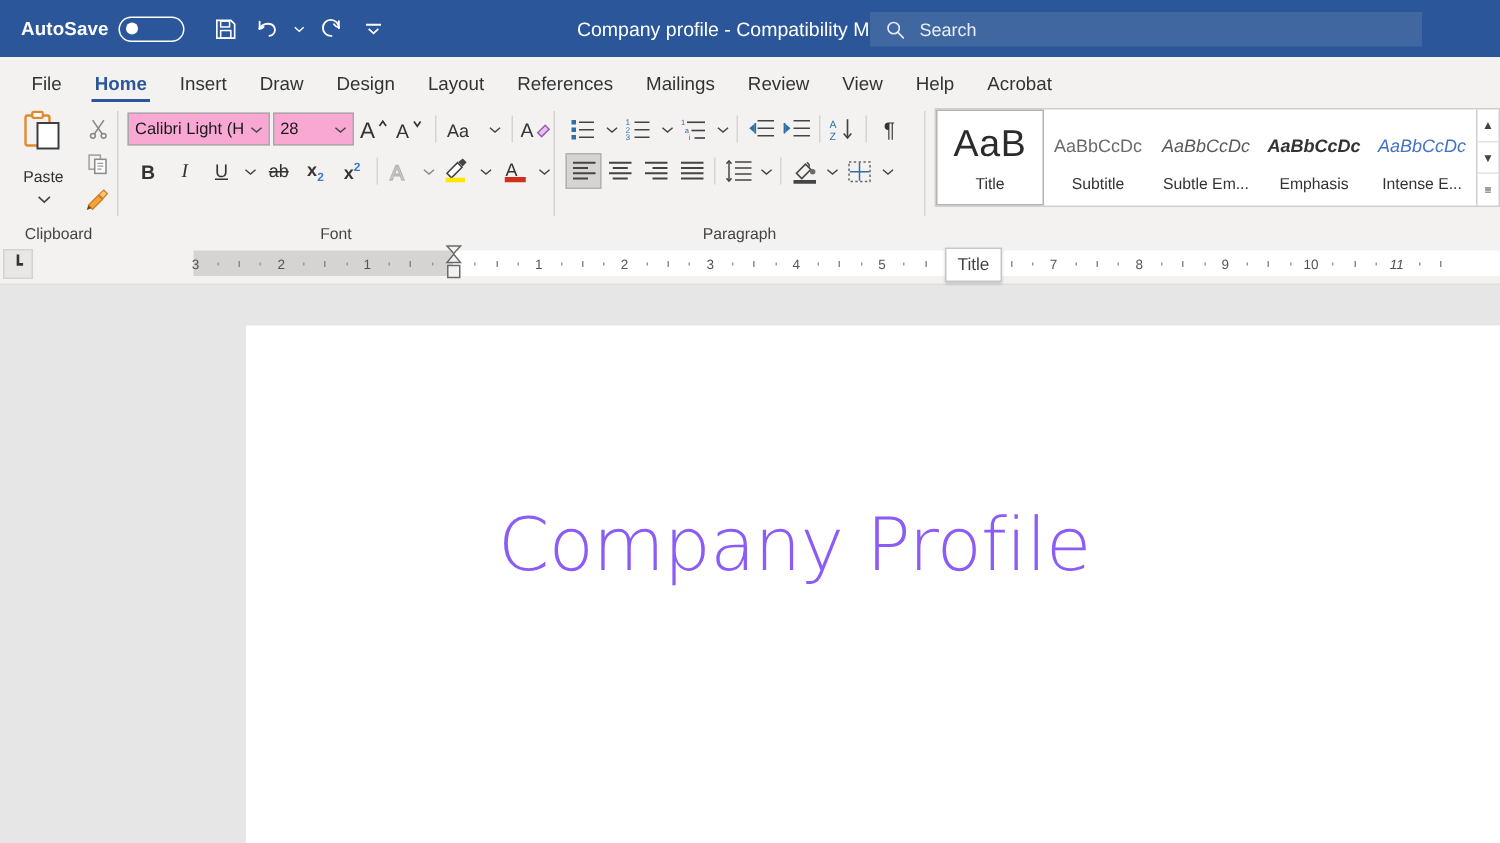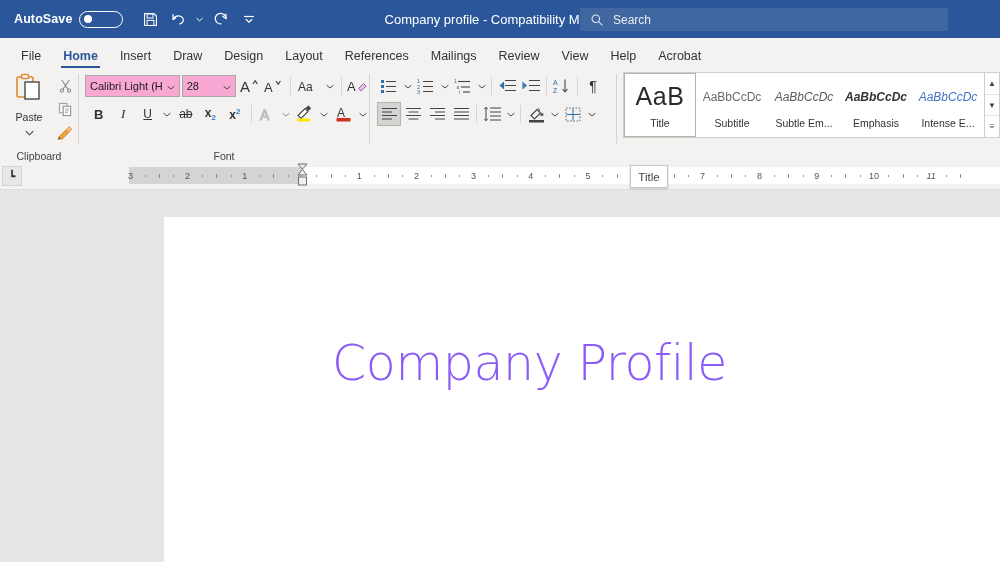--- a/index.html
+++ b/index.html
@@ -583,20 +583,21 @@
               <path d="M9 2.5v12M2.5 8.5h13" stroke="#2f6fa8" stroke-width="1"></path>
             </svg>
         </span>
         <span class="ico-btn sm-caret">
           <svg width="8" height="5" viewBox="0 0 9 5">
               <path d="M0.7 1L4.5 4.2L8.3 1" fill="none" stroke="#444" stroke-width="1.1"></path>
             </svg>
         </span>
       </div>
     </div>
+    <div class="rgroup-label">Paragraph</div>
   </div>
   <div class="rgroup-sep"></div>
 
   <div class="rgroup styles-group">
     <div class="rgroup-body">
       <div class="styles-gallery">
         <div class="style-item selected">
           <span class="style-prev title-prev">AaB</span>
           <span class="style-name">Title</span>
         </div>

